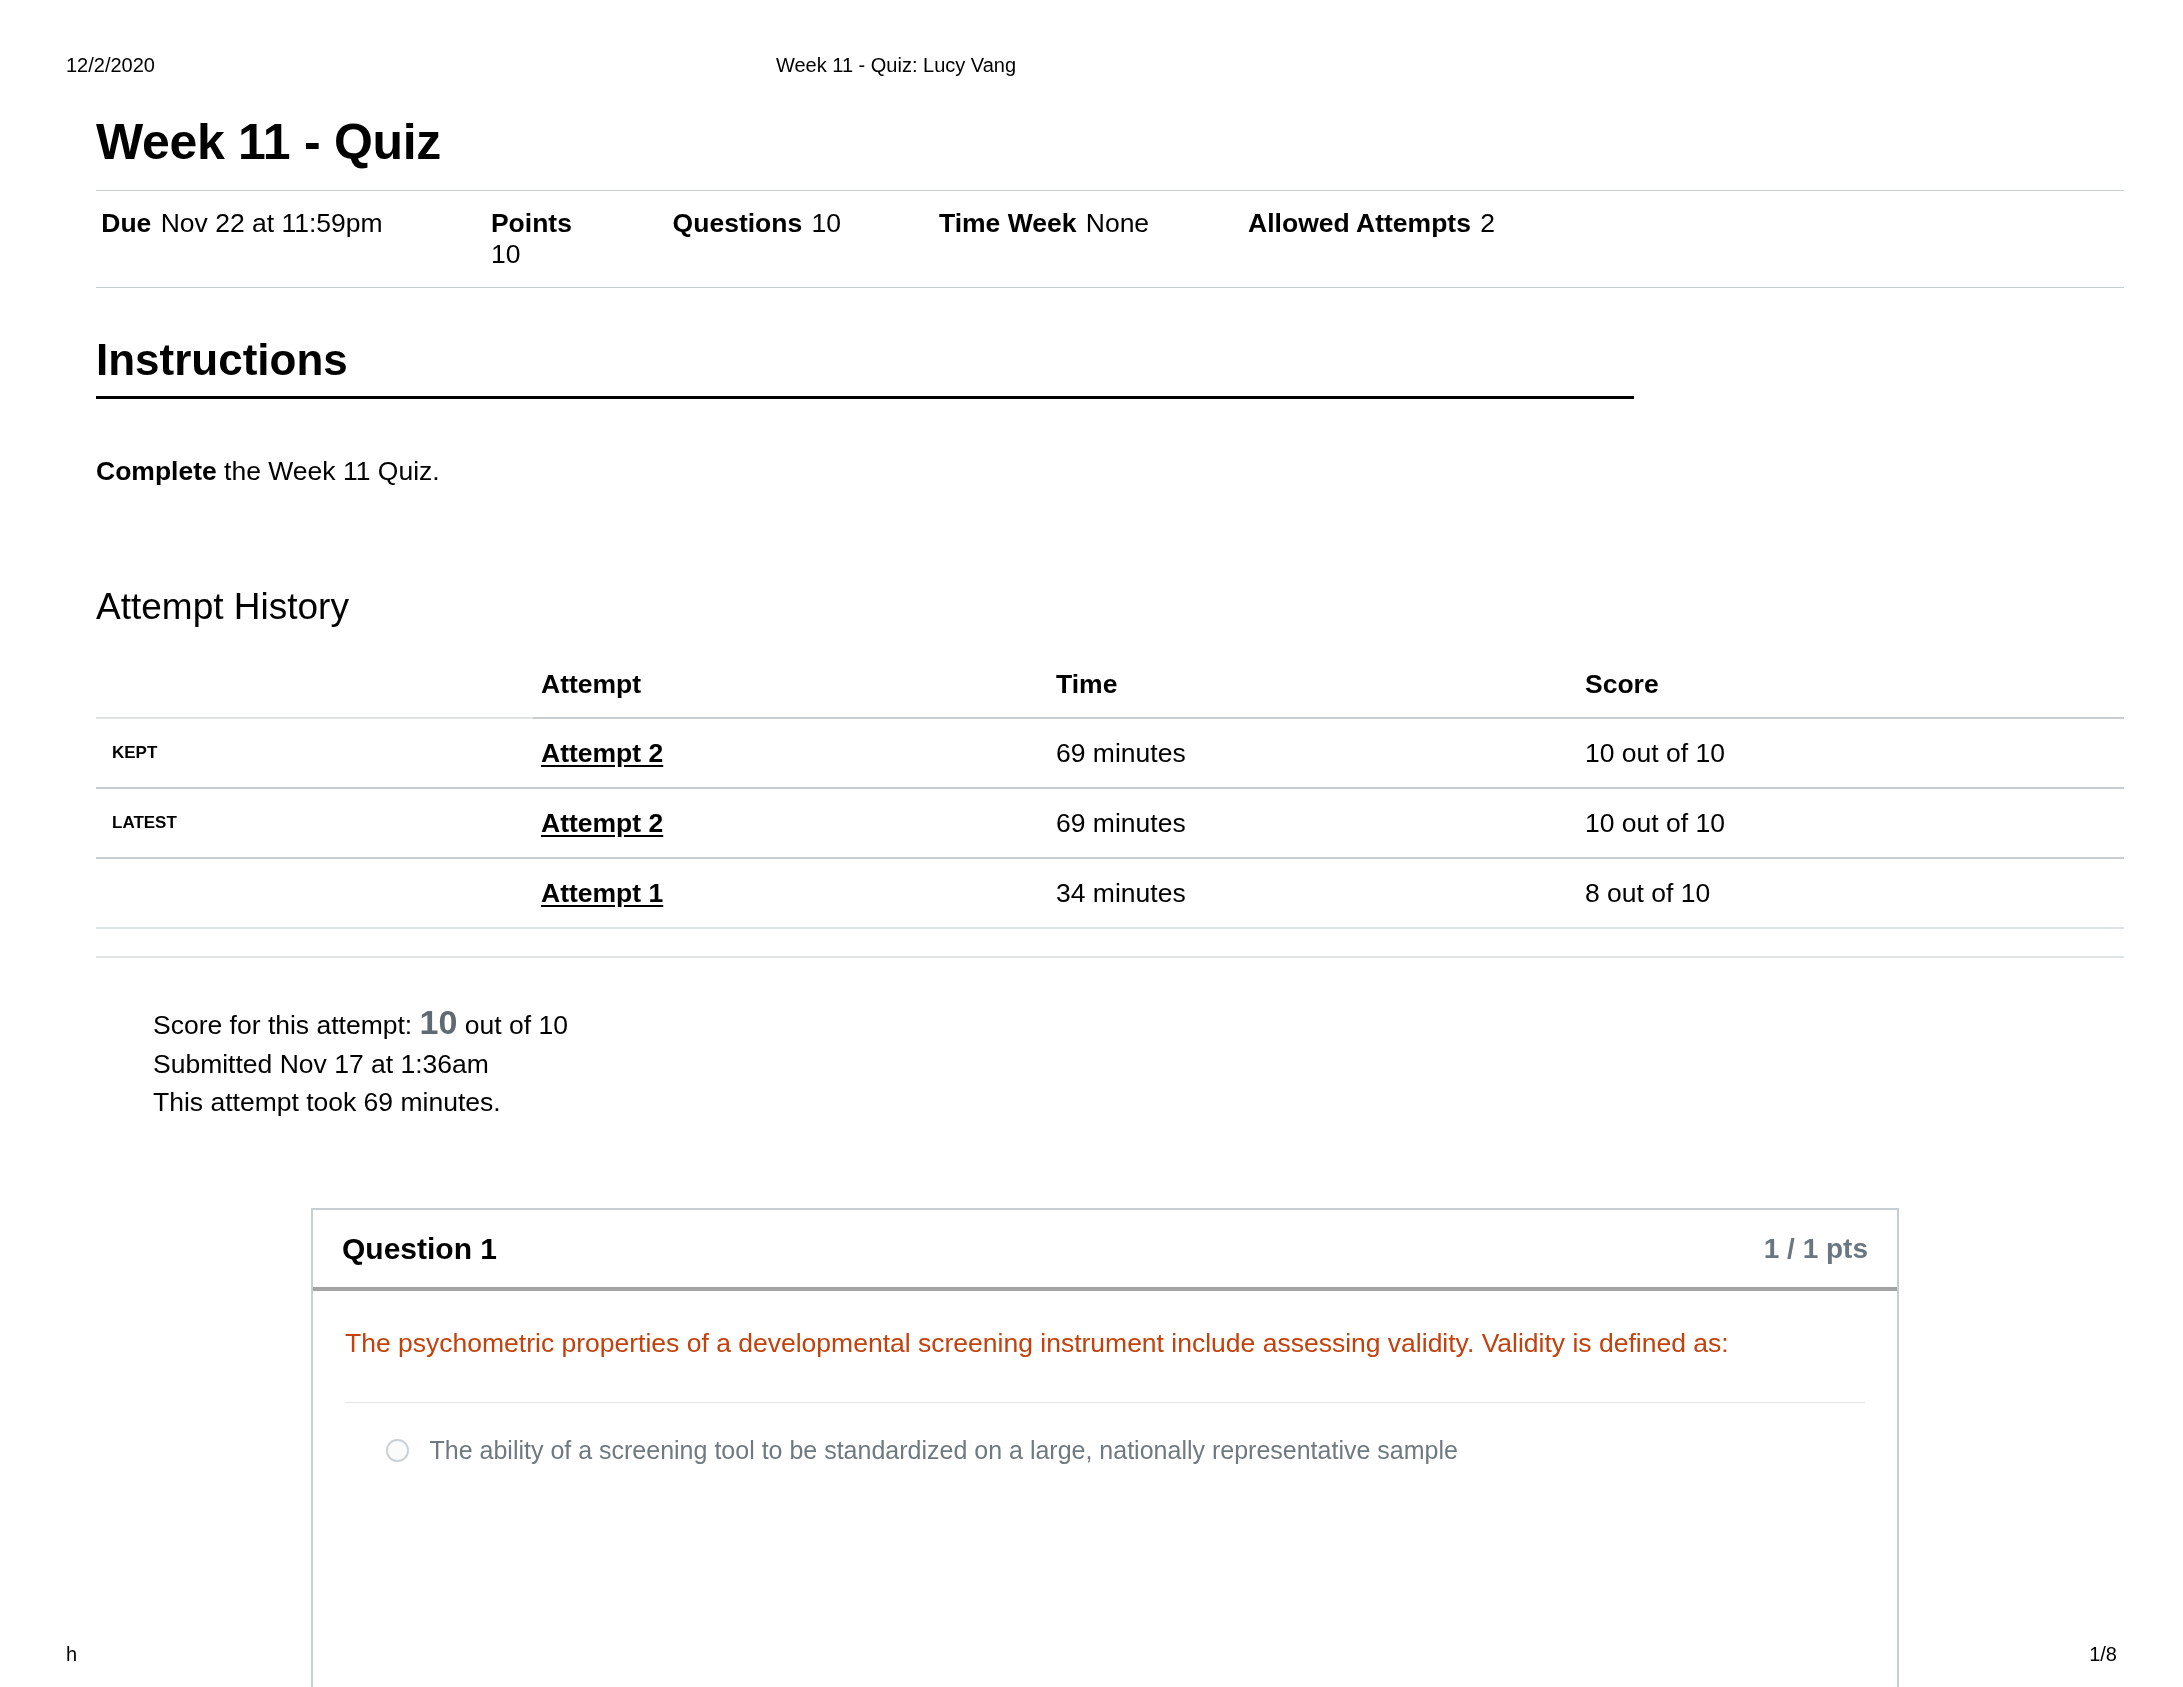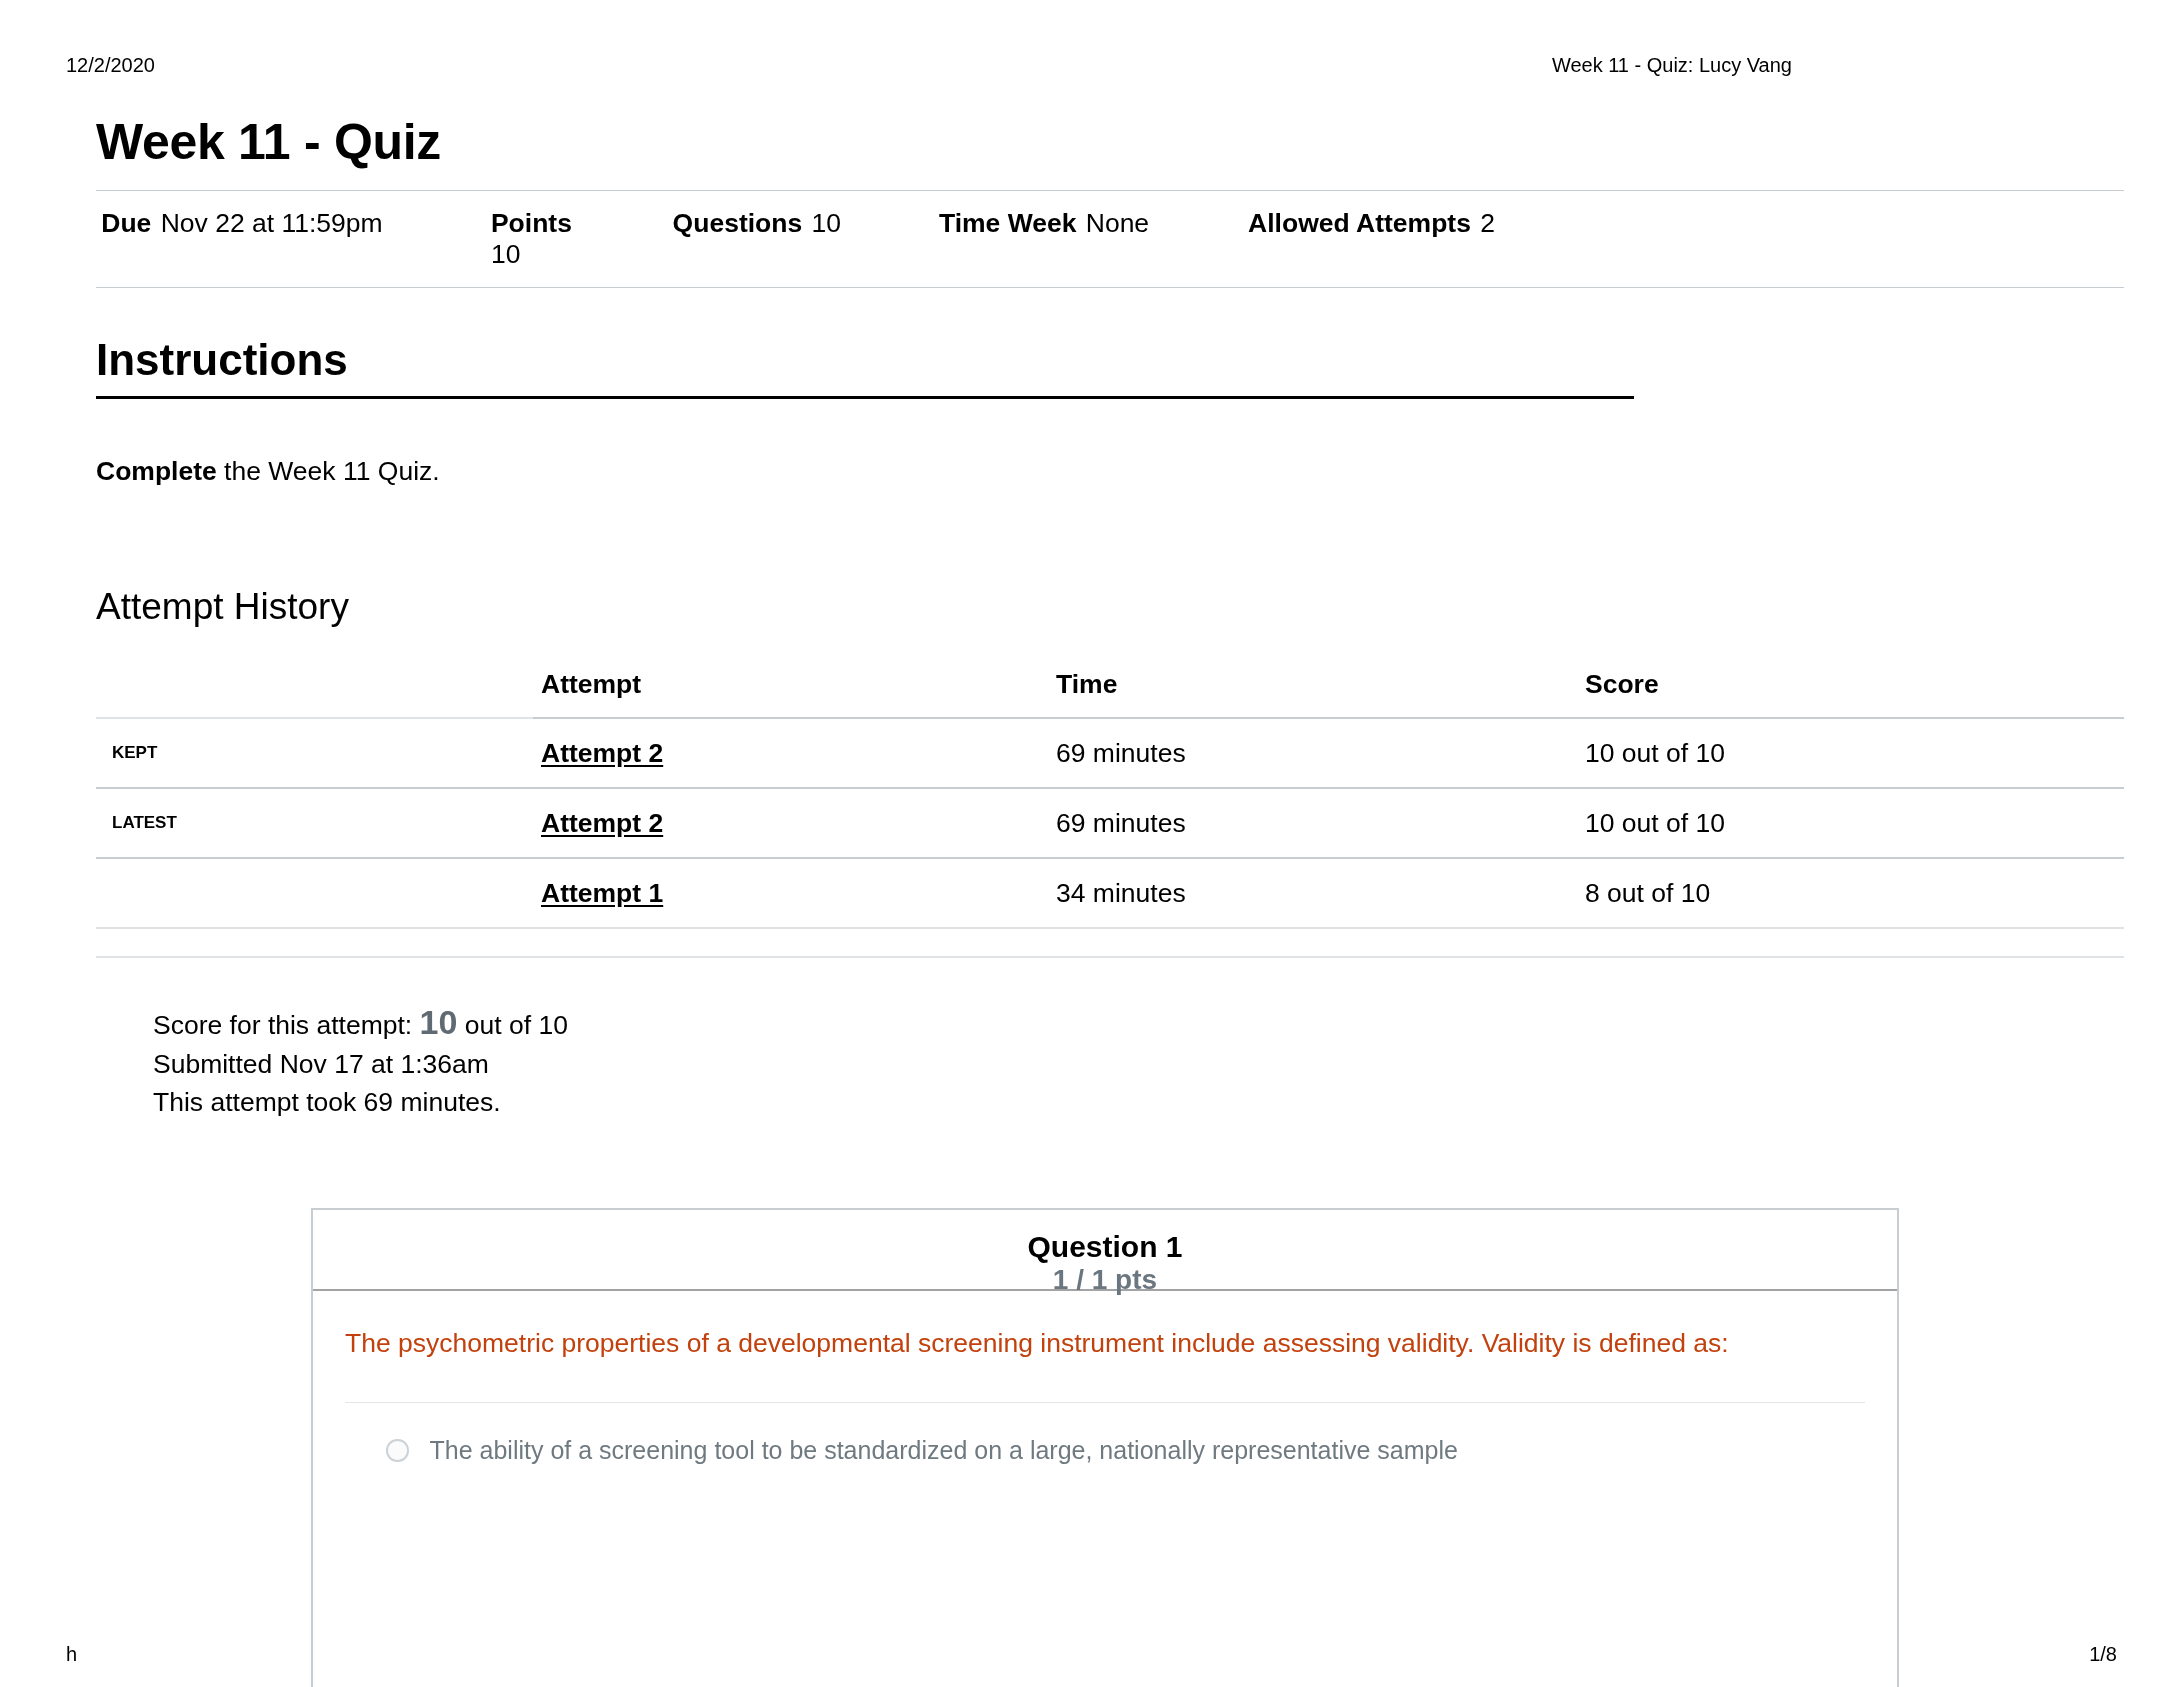--- a/index.html
+++ b/index.html
@@ -28,21 +28,21 @@
     position: absolute;
     left: 66px;
     top: 0;
     white-space: nowrap;
   }
   .print-header .ph-title {
     position: absolute;
     left: 0;
     top: 0;
     width: 1792px;
-    text-align: right;
+    text-align: center;
     white-space: nowrap;
   }
   .print-footer {
     position: absolute;
     bottom: 34px;
     left: 0;
     width: 2183px;
     height: 26.5px;
     font-size: 20px;
     color: #000;
@@ -215,24 +215,23 @@
     border: 2px solid #c7cdd1;
     border-bottom: none;
     background: #ffffff;
     height: 495px;
   }
   .question-header {
     display: flex;
     align-items: center;
     justify-content: space-between;
     padding: 20px 29px 20px 29px;
-    border-bottom: 2px solid #a3a3a3;
+    border-bottom: 4px solid #a3a3a3;
     background: #ffffff;
     height: 81px;
-    flex-direction: column;
   }
   .question-header .q-title {
     font-size: 30px;
     font-weight: bold;
     color: #000;
   }
   .question-header .q-pts {
     font-size: 28px;
     font-weight: bold;
     color: #6b7780;

